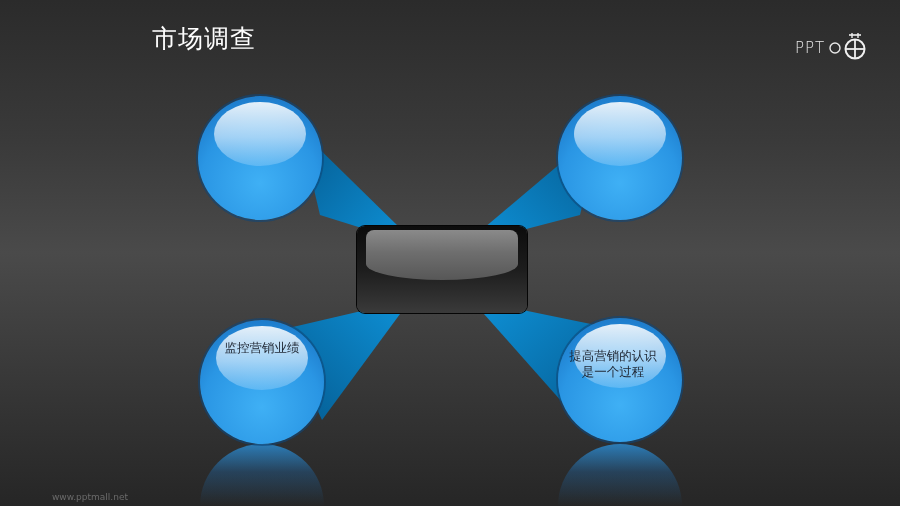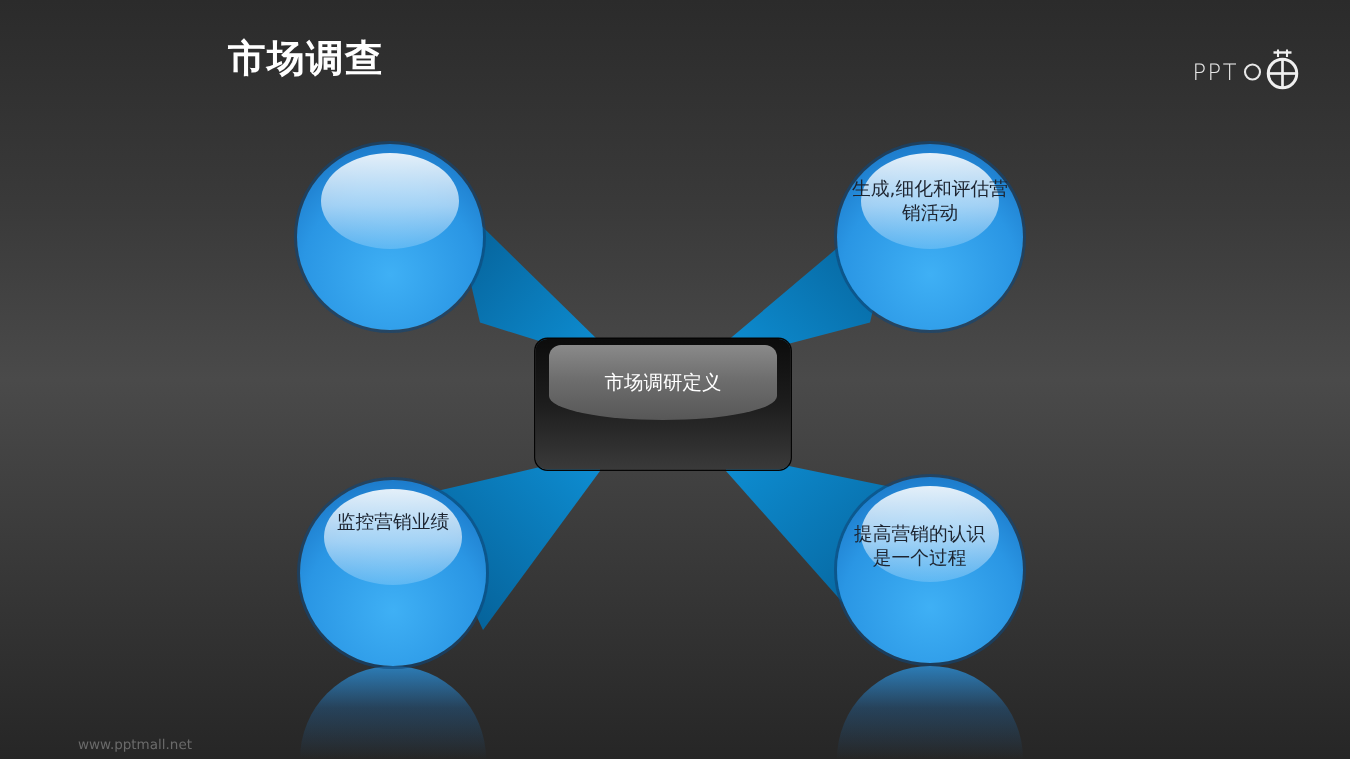--- a/index.html
+++ b/index.html
@@ -4,21 +4,21 @@
   <style>
     * { margin: 0; padding: 0; box-sizing: border-box; }
     html, body { width: 900px; height: 506px; overflow: hidden; }
     body {
       position: relative;
       font-family: "DejaVu Sans", "Liberation Sans", sans-serif;
       background: linear-gradient(180deg, #2b2b2b 0%, #3a3a3a 28%, #4a4a4a 50%, #3a3a3a 72%, #262626 100%);
     }
     .title {
       position: absolute; left: 152px; top: 22px;
-      font-size: 25px; font-weight: bold; color: #ffffff;
+      font-size: 25px; font-weight: normal; color: #ffffff;
       letter-spacing: 1px;
     }
     .logo {
       position: absolute; left: 795px; top: 32px;
       display: flex; align-items: center; gap: 3px;
       color: #e8e8e8;
       justify-content: space-between;
     }
     .logo-text { font-size: 15px; letter-spacing: 1px; font-weight: 300; }
     .footer {
@@ -107,31 +107,29 @@
 
 <div class="reflect" style="left:200px; top:444px;"></div>
 <div class="reflect" style="left:558px; top:444px;"></div>
 
 <div class="ball" style="left:198px; top:96px;">
   <div class="gloss"></div>
 </div>
 
 <div class="ball" style="left:558px; top:96px;">
   <div class="gloss"></div>
-  <div class="label" style="top:22px;">生成,细化和评估营销活动</div>
 </div>
 
 <div class="ball" style="left:200px; top:320px;">
   <div class="gloss"></div>
   <div class="label" style="top:20px; left:18px; right:18px;">监控营销业绩</div>
 </div>
 
 <div class="ball" style="left:558px; top:318px;">
   <div class="gloss"></div>
   <div class="label" style="top:30px; left:8px; right:22px;">提高营销的认识是一个过程</div>
 </div>
 
 <div class="center-box">
   <div class="inner"></div>
-  <div class="label">市场调研定义</div>
 </div>
 
 <div class="footer">www.pptmall.net</div>
 
 </body></html>

